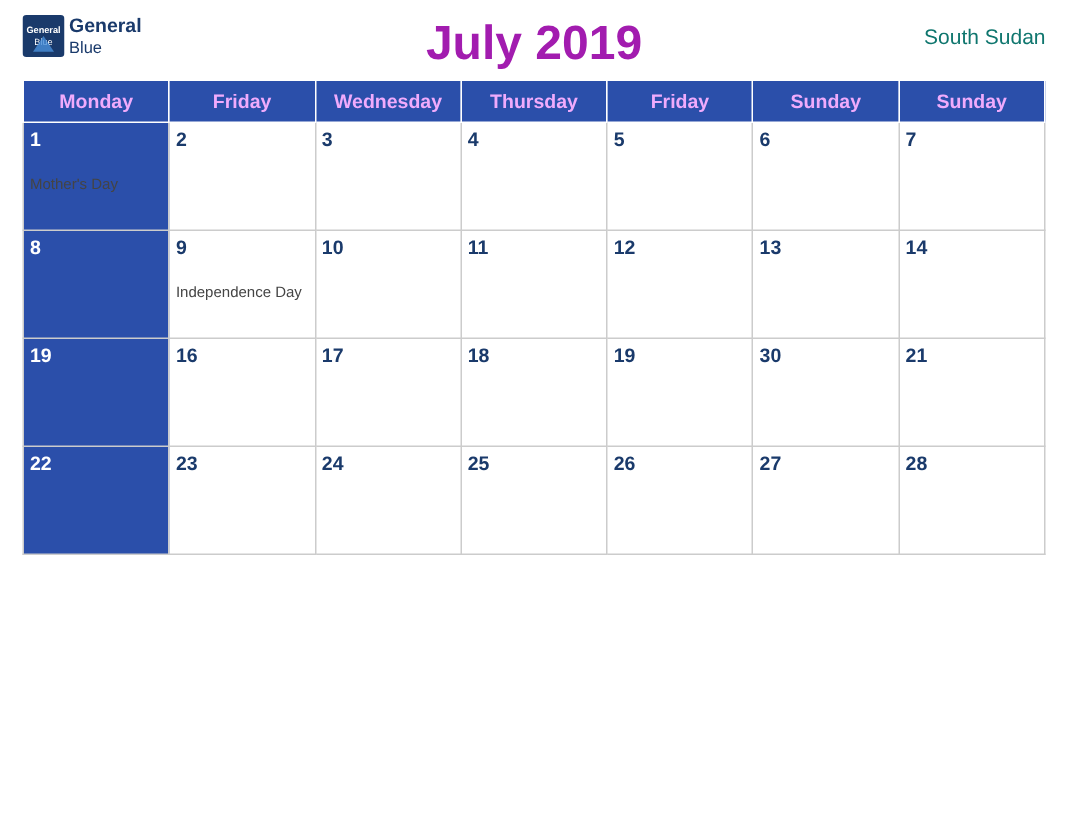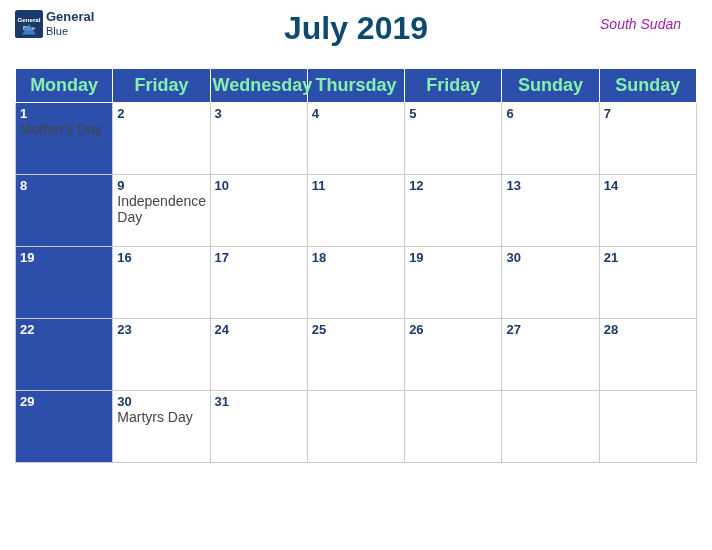--- a/index.html
+++ b/index.html
@@ -14,21 +14,21 @@
       width: 712px;
       height: 550px;
       background: #fff;
       padding: 10px 15px 15px 15px;
     }
     .calendar-header {
       display: flex;
       align-items: center;
       justify-content: center;
       position: relative;
-      margin-bottom: 21px;
+      margin-bottom: 6px;
     }
     .logo-area {
       position: absolute;
       left: 0;
       top: 0;
       display: flex;
       align-items: center;
     }
     .logo-text {
       font-size: 13px;
@@ -42,62 +42,61 @@
       font-weight: normal;
     }
     .logo-icon {
       width: 28px;
       height: 28px;
       margin-right: 3px;
     }
     .month-title {
       font-size: 32px;
       font-weight: bold;
-      color: #0c4a6e;
+      color: #a21caf;
       text-align: left;
     }
     .country-name {
       position: absolute;
-      right: 16px;
+      right: 0;
       top: 6px;
       font-size: 14px;
-      color: #a21caf;
-      font-style: italic;
+      color: #0f766e;
     }
     .calendar-table {
       width: 100%;
       border-collapse: collapse;
       table-layout: fixed;
     }
     .calendar-table th {
       background-color: #2b4faa;
-      color: #86efac;
+      color: #f0abfc;
       text-align: center;
       padding: 6px 2px;
-      font-size: 18px;
+      font-size: 13px;
       font-weight: bold;
       border: 1px solid #fff;
     }
     .calendar-table td {
       border: 1px solid #ccc;
       vertical-align: top;
       height: 72px;
       padding: 3px 4px;
       background: #fff;
     }
     .day-number {
       font-size: 13px;
       color: #1a3a6b;
       font-weight: bold;
       display: block;
     }
     .holiday-name {
-      font-size: 14px;
+      font-size: 10px;
       color: #444;
-      margin-top: 0;
+      margin-top: 18px;
       display: block;
     }
     td.row-start {
       background-color: #2b4faa;
     }
     td.row-start .day-number {
       color: #fff;
     }
   </style>
 </head>
@@ -222,31 +221,15 @@
           <td>
             <span class="day-number">26</span>
           </td>
           <td>
             <span class="day-number">27</span>
           </td>
           <td>
             <span class="day-number">28</span>
           </td>
         </tr>
-        <tr>
-          <td class="row-start">
-            <span class="day-number">29</span>
-          </td>
-          <td>
-            <span class="day-number">30</span>
-            <span class="holiday-name">Martyrs Day</span>
-          </td>
-          <td>
-            <span class="day-number">31</span>
-          </td>
-          <td></td>
-          <td></td>
-          <td></td>
-          <td></td>
-        </tr>
       </tbody>
   </table>
 </div>
 
 </body></html>

